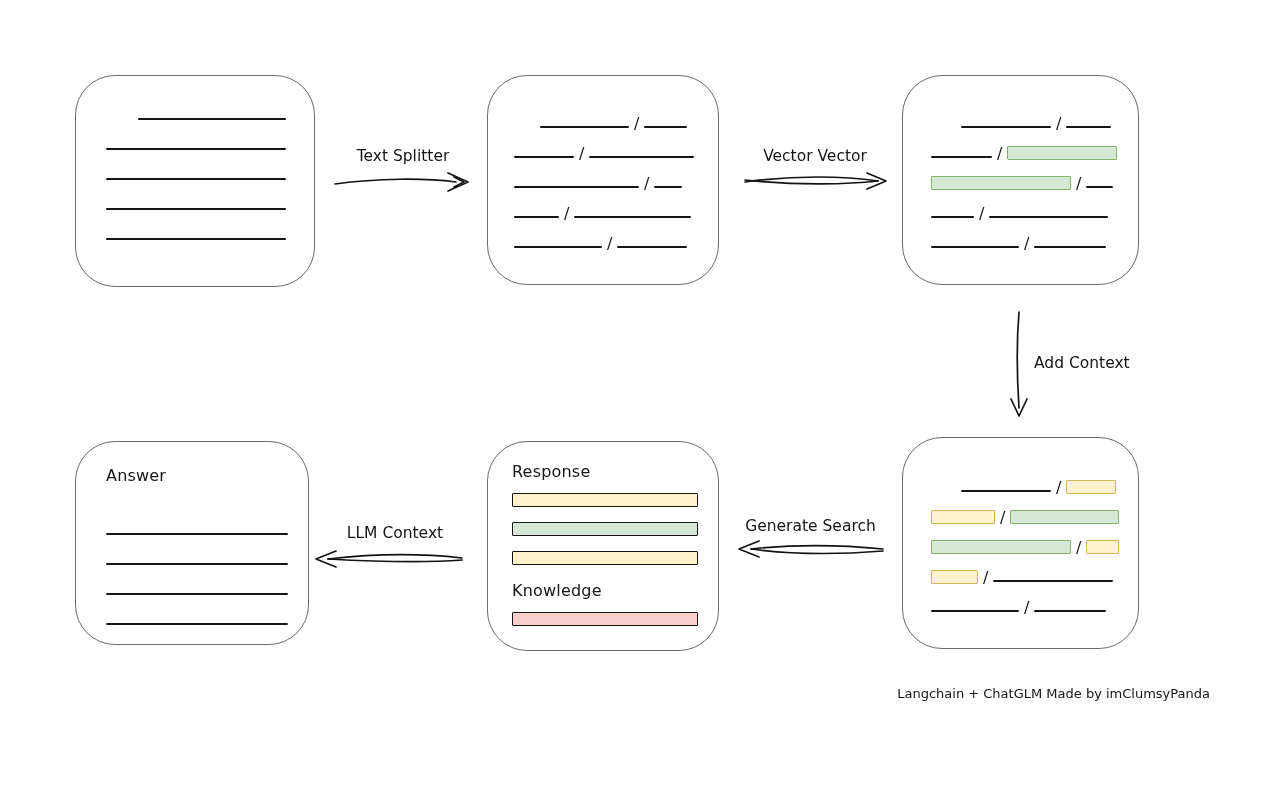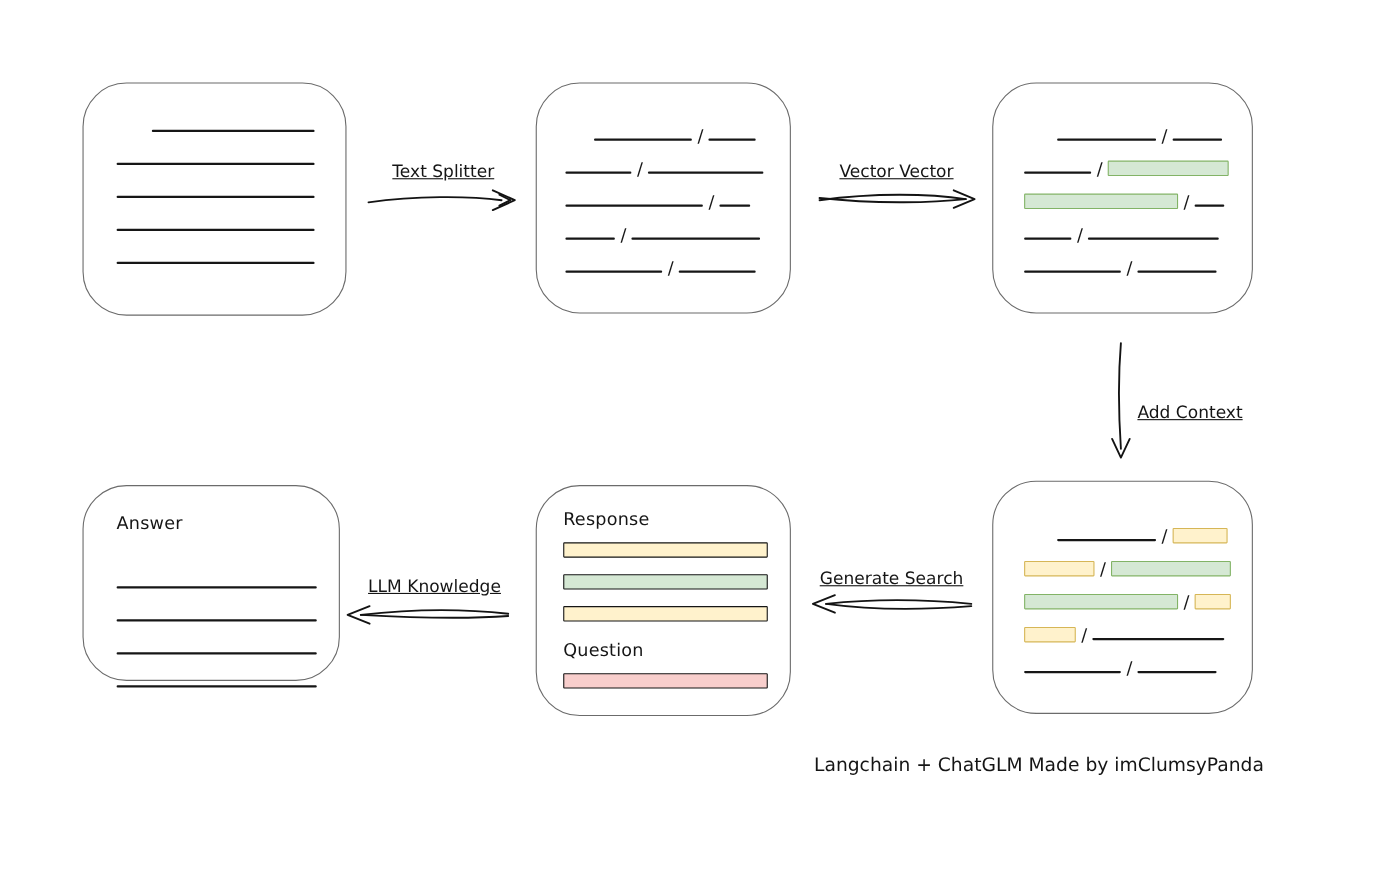--- a/index.html
+++ b/index.html
@@ -15,24 +15,24 @@
   .chunk-row{display:flex;align-items:flex-end;height:30px;}
   .seg-space{height:1px;flex:none;}
   .seg-line{height:2px;background:var(--line-color);border-radius:1px;margin-bottom:2px;flex:none;}
   .seg-slash{font-size:16px;line-height:1;margin:0 5px;margin-bottom:-2px;color:var(--line-color);flex:none;}
   .seg-chunk{height:12px;border:1.6px solid;border-radius:1px;margin-bottom:0;flex:none;}
   .chunk-green{background:var(--chunk-green-fill);border-color:var(--chunk-green-border);}
   .chunk-yellow{background:var(--chunk-yellow-fill);border-color:var(--chunk-yellow-border);}
   .chunk-red{background:var(--chunk-red-fill);border-color:var(--chunk-red-border);}
   .box-title{font-size:16px;letter-spacing:.2px;}
   .bar{height:12px;border:1.6px solid;border-radius:1px;width:184px;}
-  .arrow-label{position:absolute;font-size:15.5px;white-space:nowrap;text-decoration:underline;}
+  .arrow-label{position:absolute;font-size:15.5px;white-space:nowrap;}
   .arrow-svg{position:absolute;overflow:visible;}
   .arrow-svg path,.arrow-svg polyline{stroke:#131313;stroke-width:1.7;fill:none;stroke-linecap:round;stroke-linejoin:round;}
-  .caption{position:absolute;font-size:17px;white-space:nowrap;text-align:left;}
+  .caption{position:absolute;font-size:13px;white-space:nowrap;text-align:right;}
 </style>
 </head>
 <body>
 
 <div class="canvas">
 
   <div class="box" style="left:75px;top:75px;width:240px;height:212px;">
     <div class="chunk-rows" style="padding:16px 0 0 30px;">
         <div class="chunk-row">
           <div class="seg-space" style="width: 32px;"></div>
@@ -146,27 +146,27 @@
       </div>
   </div>
 
   <div class="box" style="left:487px;top:441px;width:232px;height:210px;padding:20px 0 0 24px;">
     <div class="box-title">Response</div>
     <div style="margin-top:12px;display:flex;flex-direction:column;gap:15px;">
         <div class="bar chunk-yellow"></div>
         <div class="bar chunk-green"></div>
         <div class="bar chunk-yellow"></div>
       </div>
-    <div class="box-title" style="margin-top:16px;">Question</div>
+    <div class="box-title" style="margin-top:16px;">Knowledge</div>
     <div style="margin-top:12px;display:flex;flex-direction:column;">
         <div class="bar chunk-red"></div>
       </div>
   </div>
 
-  <div class="box" style="left:75px;top:441px;width:234px;height:178px;padding:24px 0 0 30px;">
+  <div class="box" style="left:75px;top:441px;width:234px;height:204px;padding:24px 0 0 30px;">
     <div class="box-title">Answer</div>
     <div class="chunk-rows" style="margin-top:22px;">
         <div class="chunk-row">
           <div class="seg-line" style="width: 182px;"></div>
         </div>
         <div class="chunk-row">
           <div class="seg-line" style="width: 182px;"></div>
         </div>
         <div class="chunk-row">
           <div class="seg-line" style="width: 182px;"></div>
@@ -184,34 +184,34 @@
     <polyline points="124,12 134,17 124,22"></polyline>
   </svg>
 
   <div class="arrow-label" style="left:740px;top:147px;width:150px;text-align:center;">Vector Vector</div>
   <svg class="arrow-svg" style="left:740px;top:165px;" width="152" height="35">
     <path d="M5,17 C55,10 105,11 138,16"></path>
     <path d="M5,15 C60,21 110,19 138,16"></path>
     <polyline points="127,8 146,16 127,24"></polyline>
   </svg>
 
-  <div class="arrow-label" style="left:1034px;top:366px;">Add Context</div>
+  <div class="arrow-label" style="left:1034px;top:354px;">Add Context</div>
   <svg class="arrow-svg" style="left:1000px;top:308px;" width="40" height="115">
     <path d="M19,4 C16,40 17,70 19,100"></path>
     <polyline points="11,91 19,108 27,91"></polyline>
   </svg>
 
   <div class="arrow-label" style="left:733px;top:517px;width:155px;text-align:center;">Generate Search</div>
   <svg class="arrow-svg" style="left:733px;top:535px;" width="155" height="30">
     <path d="M150,14 C100,9 55,10 18,14"></path>
     <path d="M150,16 C100,20 55,19 18,14"></path>
     <polyline points="26,6 6,14 26,22"></polyline>
   </svg>
 
-  <div class="arrow-label" style="left:325px;top:524px;width:140px;text-align:center;">LLM Knowledge</div>
+  <div class="arrow-label" style="left:325px;top:524px;width:140px;text-align:center;">LLM Context</div>
   <svg class="arrow-svg" style="left:312px;top:545px;" width="155" height="30">
     <path d="M150,13 C105,8 60,9 16,14"></path>
     <path d="M150,15 C110,18 70,17 16,14"></path>
     <polyline points="24,6 4,14 24,22"></polyline>
   </svg>
 
   <div class="caption" style="left:740px;top:686px;width:470px;">Langchain + ChatGLM Made by imClumsyPanda</div>
 
 </div>
 

